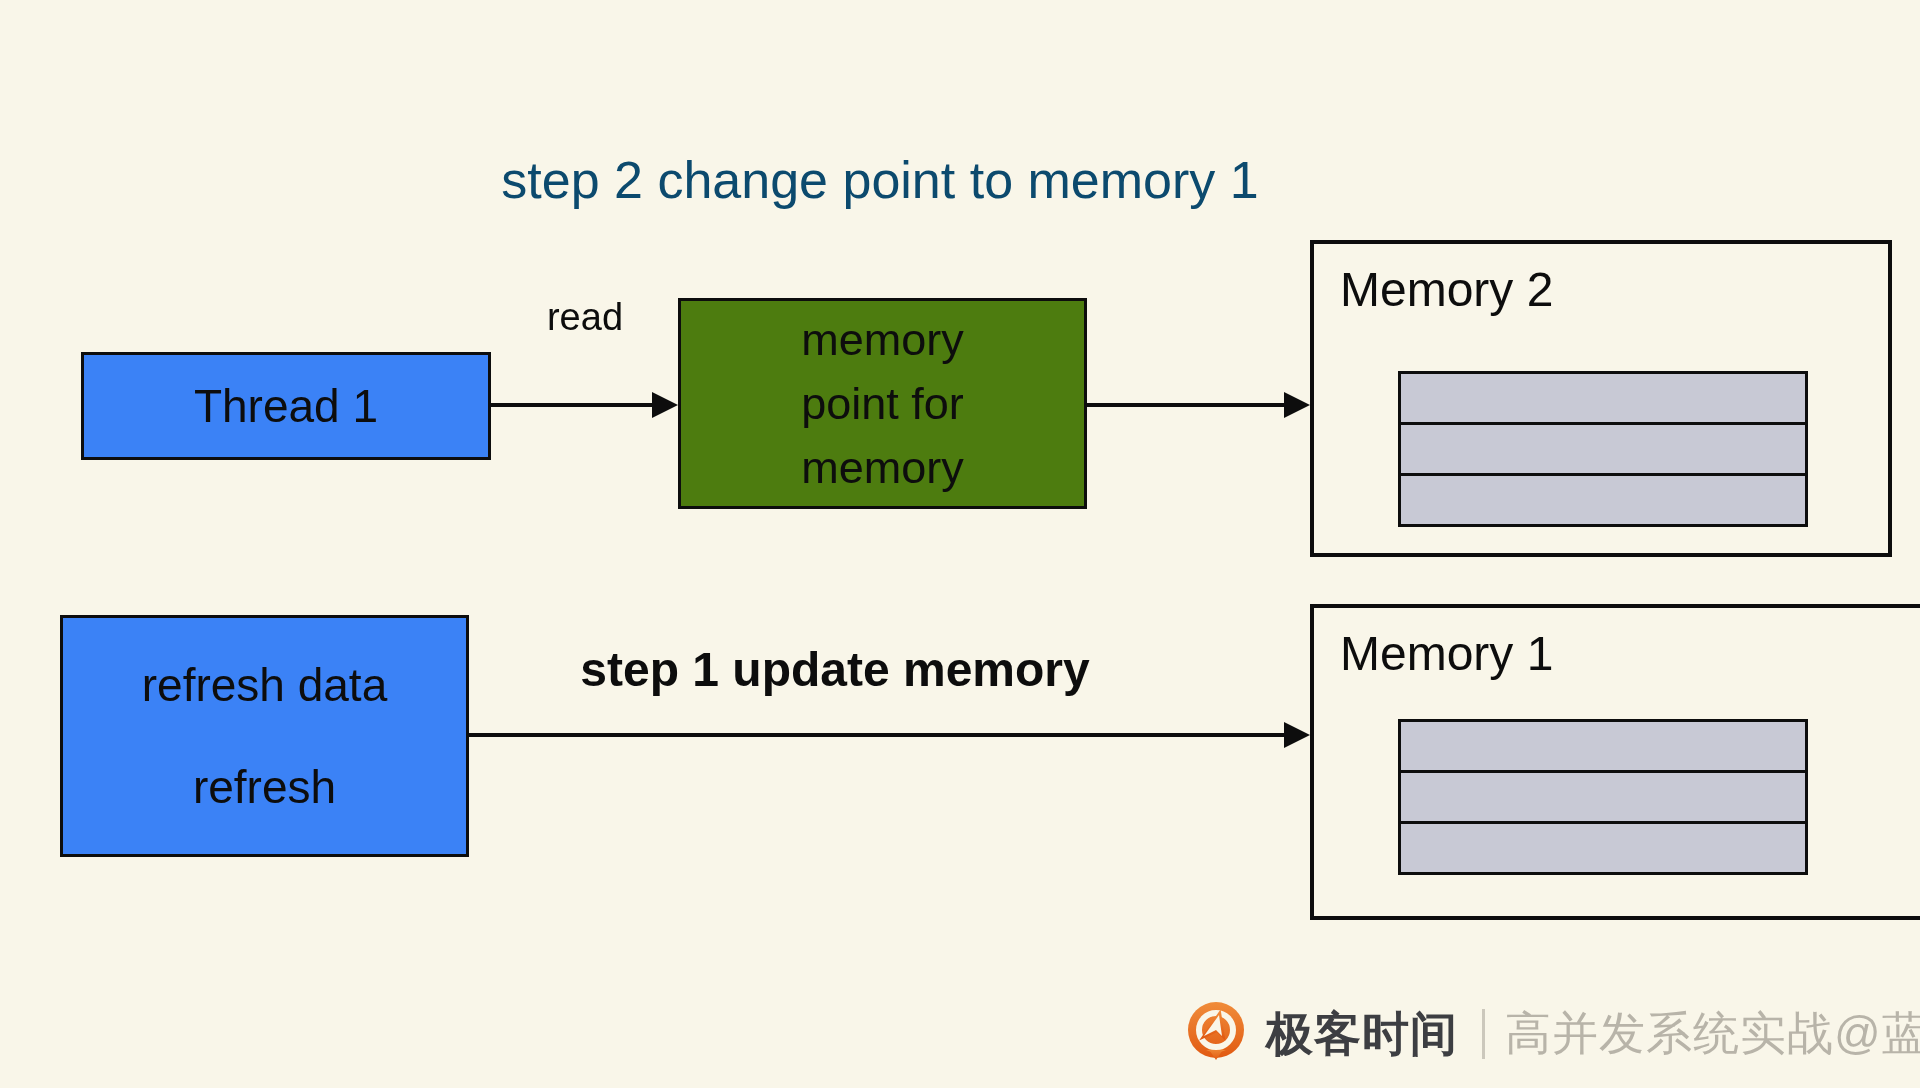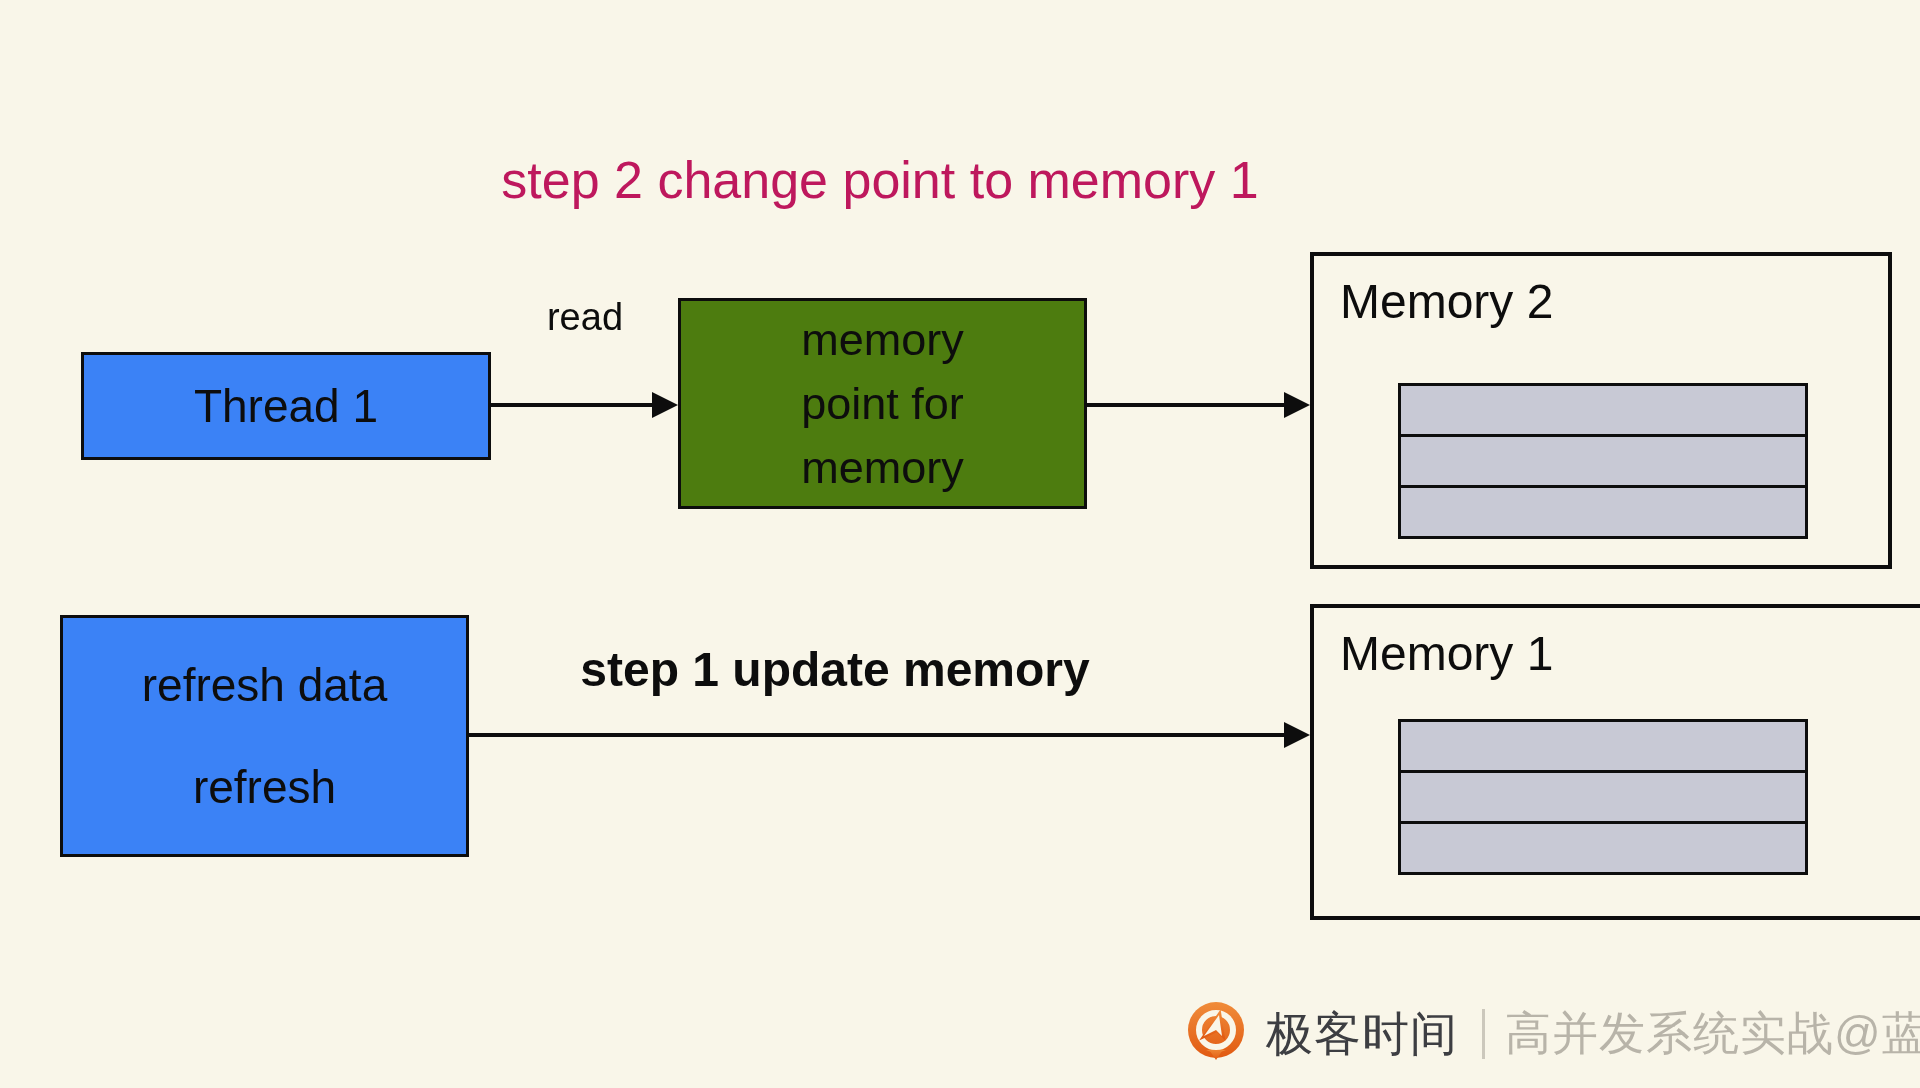--- a/index.html
+++ b/index.html
@@ -16,21 +16,21 @@
     overflow: hidden;
     color: #0d0d0d;
   }
 
   
   .title {
     position: absolute;
     left: 380px; top: 150px; width: 1000px;
     text-align: center;
     font-size: 52px;
-    color: #be185d;
+    color: #0c4a6e;
     white-space: nowrap;
   }
   .edge-label {
     position: absolute;
     font-size: 38px;
     color: #0d0d0d;
     white-space: nowrap;
   }
   .label-read { left: 505px; top: 296px; width: 160px; text-align: center; }
   .label-step1 { left: 480px; top: 642px; width: 710px; text-align: center; font-size: 48px; font-weight: bold; }
@@ -52,21 +52,21 @@
   .thread1 { left: 81px; top: 352px; width: 410px; height: 108px; }
   .mem-point { left: 678px; top: 298px; width: 409px; height: 211px; font-size: 45px; line-height: 64px; }
   .refresh { left: 60px; top: 615px; width: 409px; height: 242px; line-height: 62px; gap: 40px; }
 
   
   .memory-box {
     position: absolute;
     border: 4px solid #0d0d0d;
     background: transparent;
   }
-  .memory2 { left: 1310px; top: 252px; width: 582px; height: 317px; }
+  .memory2 { left: 1310px; top: 240px; width: 582px; height: 317px; }
   .memory1 { left: 1310px; top: 604px; width: 684px; height: 316px; }
   .memory-title {
     position: absolute;
     left: 26px; top: 18px;
     font-size: 48px;
     color: #0d0d0d;
   }
   .mem-rows {
     position: absolute;
     left: 84px;
@@ -107,21 +107,21 @@
     position: absolute;
     left: 1180px; top: 998px;
     height: 72px;
     display: flex;
     align-items: center;
   }
   .footer-logo { width: 72px; height: 72px; flex: 0 0 auto; }
   .brand-text {
     margin-left: 14px;
     font-size: 47px;
-    font-weight: 400;
+    font-weight: 700;
     color: #3d3e42;
     letter-spacing: 1px;
     white-space: nowrap;
   }
   .footer-divider {
     width: 3px; height: 50px;
     background: #ccc8bc;
     margin: 0 20px 0 24px;
   }
   .watermark-text {

